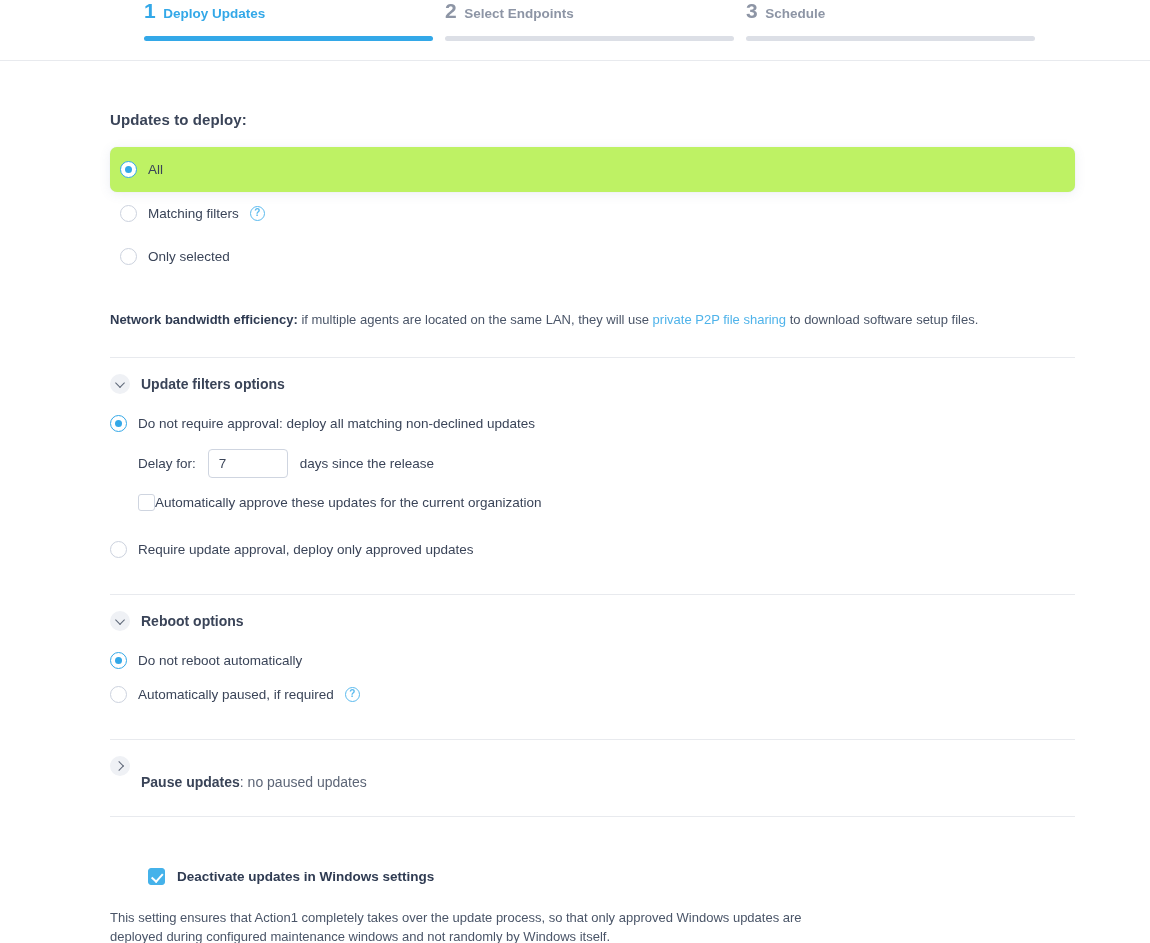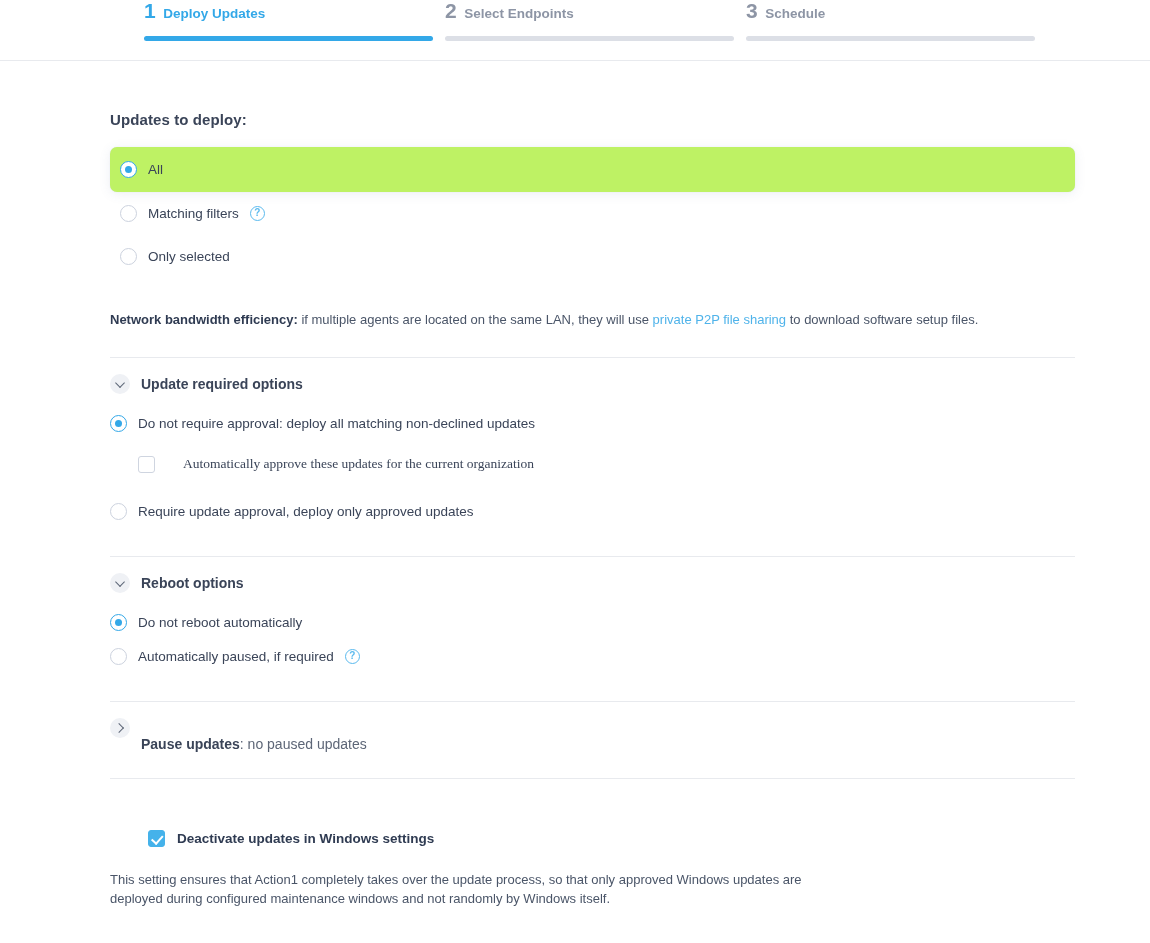--- a/index.html
+++ b/index.html
@@ -214,24 +214,23 @@
     background: #fff;
     font-family: "Liberation Sans", sans-serif;
     font-size: 13.5px;
     color: #3a4458;
     padding: 0 10px;
     outline: none;
   }
   .check-row {
     display: flex;
     align-items: center;
-    gap: 28px;
+    gap: 0;
     margin: 12px 0 0 28px;
     height: 24px;
-    font-family: Liberation Serif, serif;
   }
   .checkbox {
     width: 17px; height: 17px;
     border: 1.5px solid #cfd5e0;
     border-radius: 3px;
     background: #fff;
     flex: none;
   }
   .checkbox.checked {
     background: #45b2ea;
@@ -327,28 +326,33 @@
     </div>
 
   </div>
 
   <div class="bandwidth"><b>Network bandwidth efficiency:</b><span> if multiple agents are located on the same LAN, they will use </span><a href="#">private P2P file sharing</a><span> to download software setup files.</span></div>
 
   <hr class="div">
 
   <div class="grp-head">
     <span class="circ-btn down"></span>
-    <span class="grp-title">Update required options</span>
+    <span class="grp-title">Update filters options</span>
   </div>
 
   <div class="sub-row">
     <span class="radio checked"></span>
     <span class="sub-label">Do not require approval: deploy all matching non-declined updates</span>
   </div>
 
+  <div class="delay-row">
+    <span class="delay-label">Delay for:</span>
+    <input class="delay-input" type="text" value="7" style="">
+    <span class="delay-label">days since the release</span>
+  </div>
 
   <div class="check-row">
     <span class="checkbox"></span>
     <span class="sub-label">Automatically approve these updates for the current organization</span>
   </div>
 
   <div class="spacer-18"></div>
 
   <div class="sub-row">
     <span class="radio"></span>

